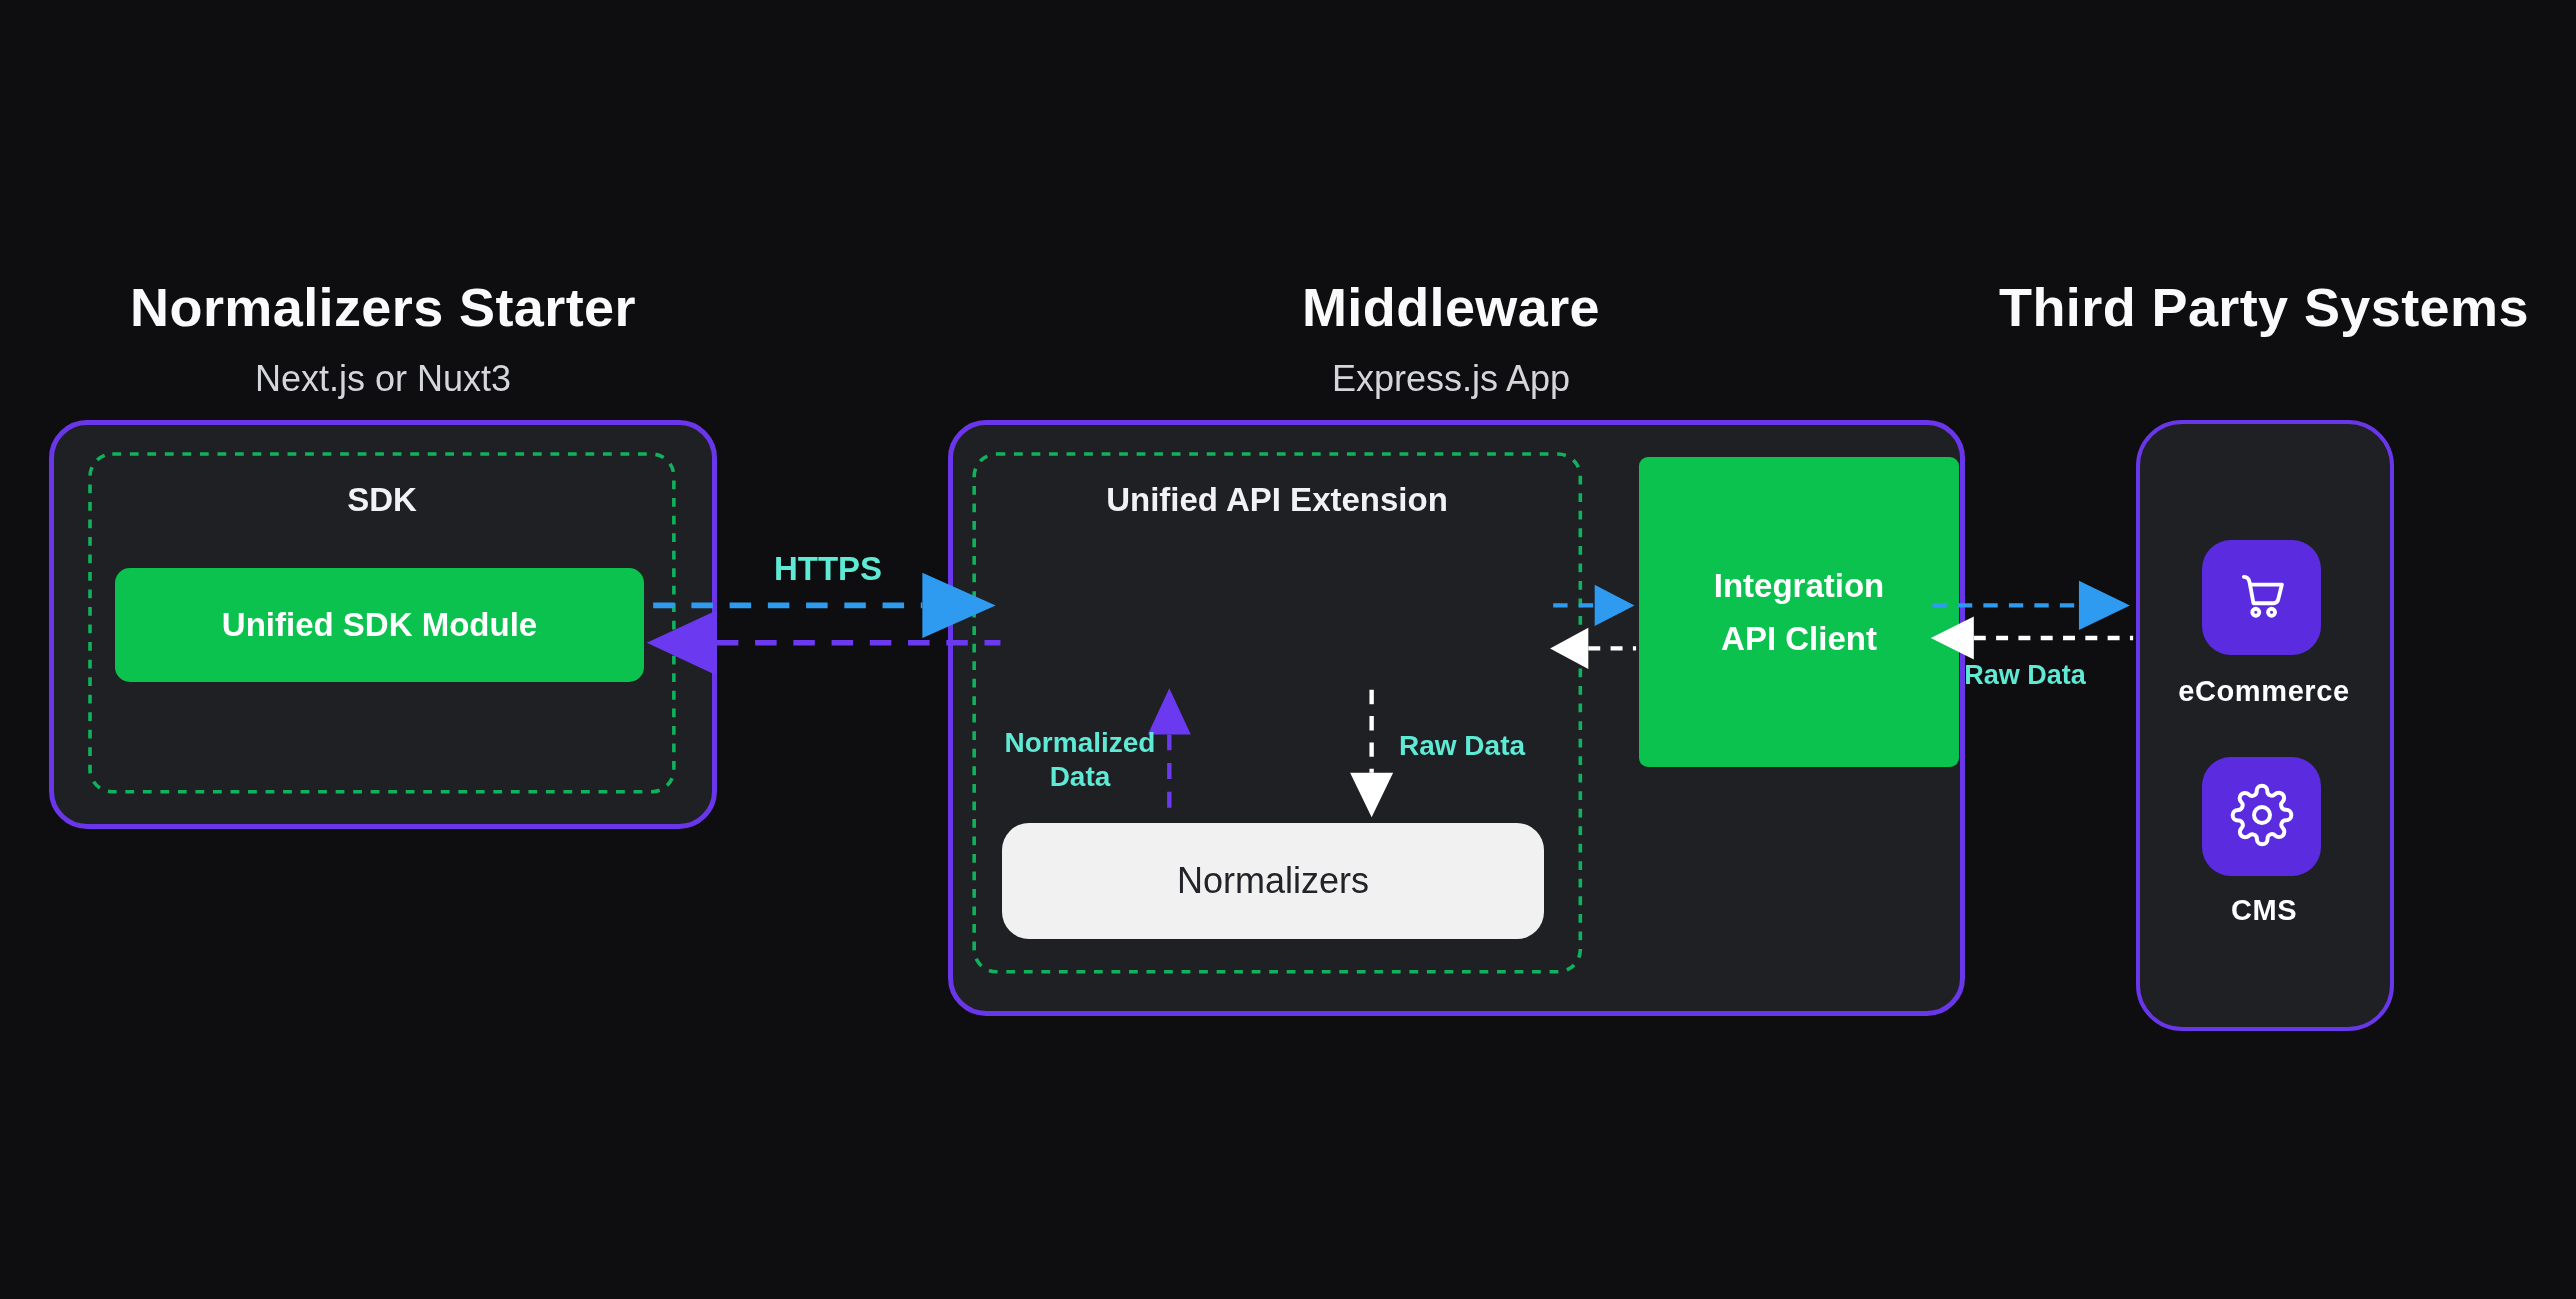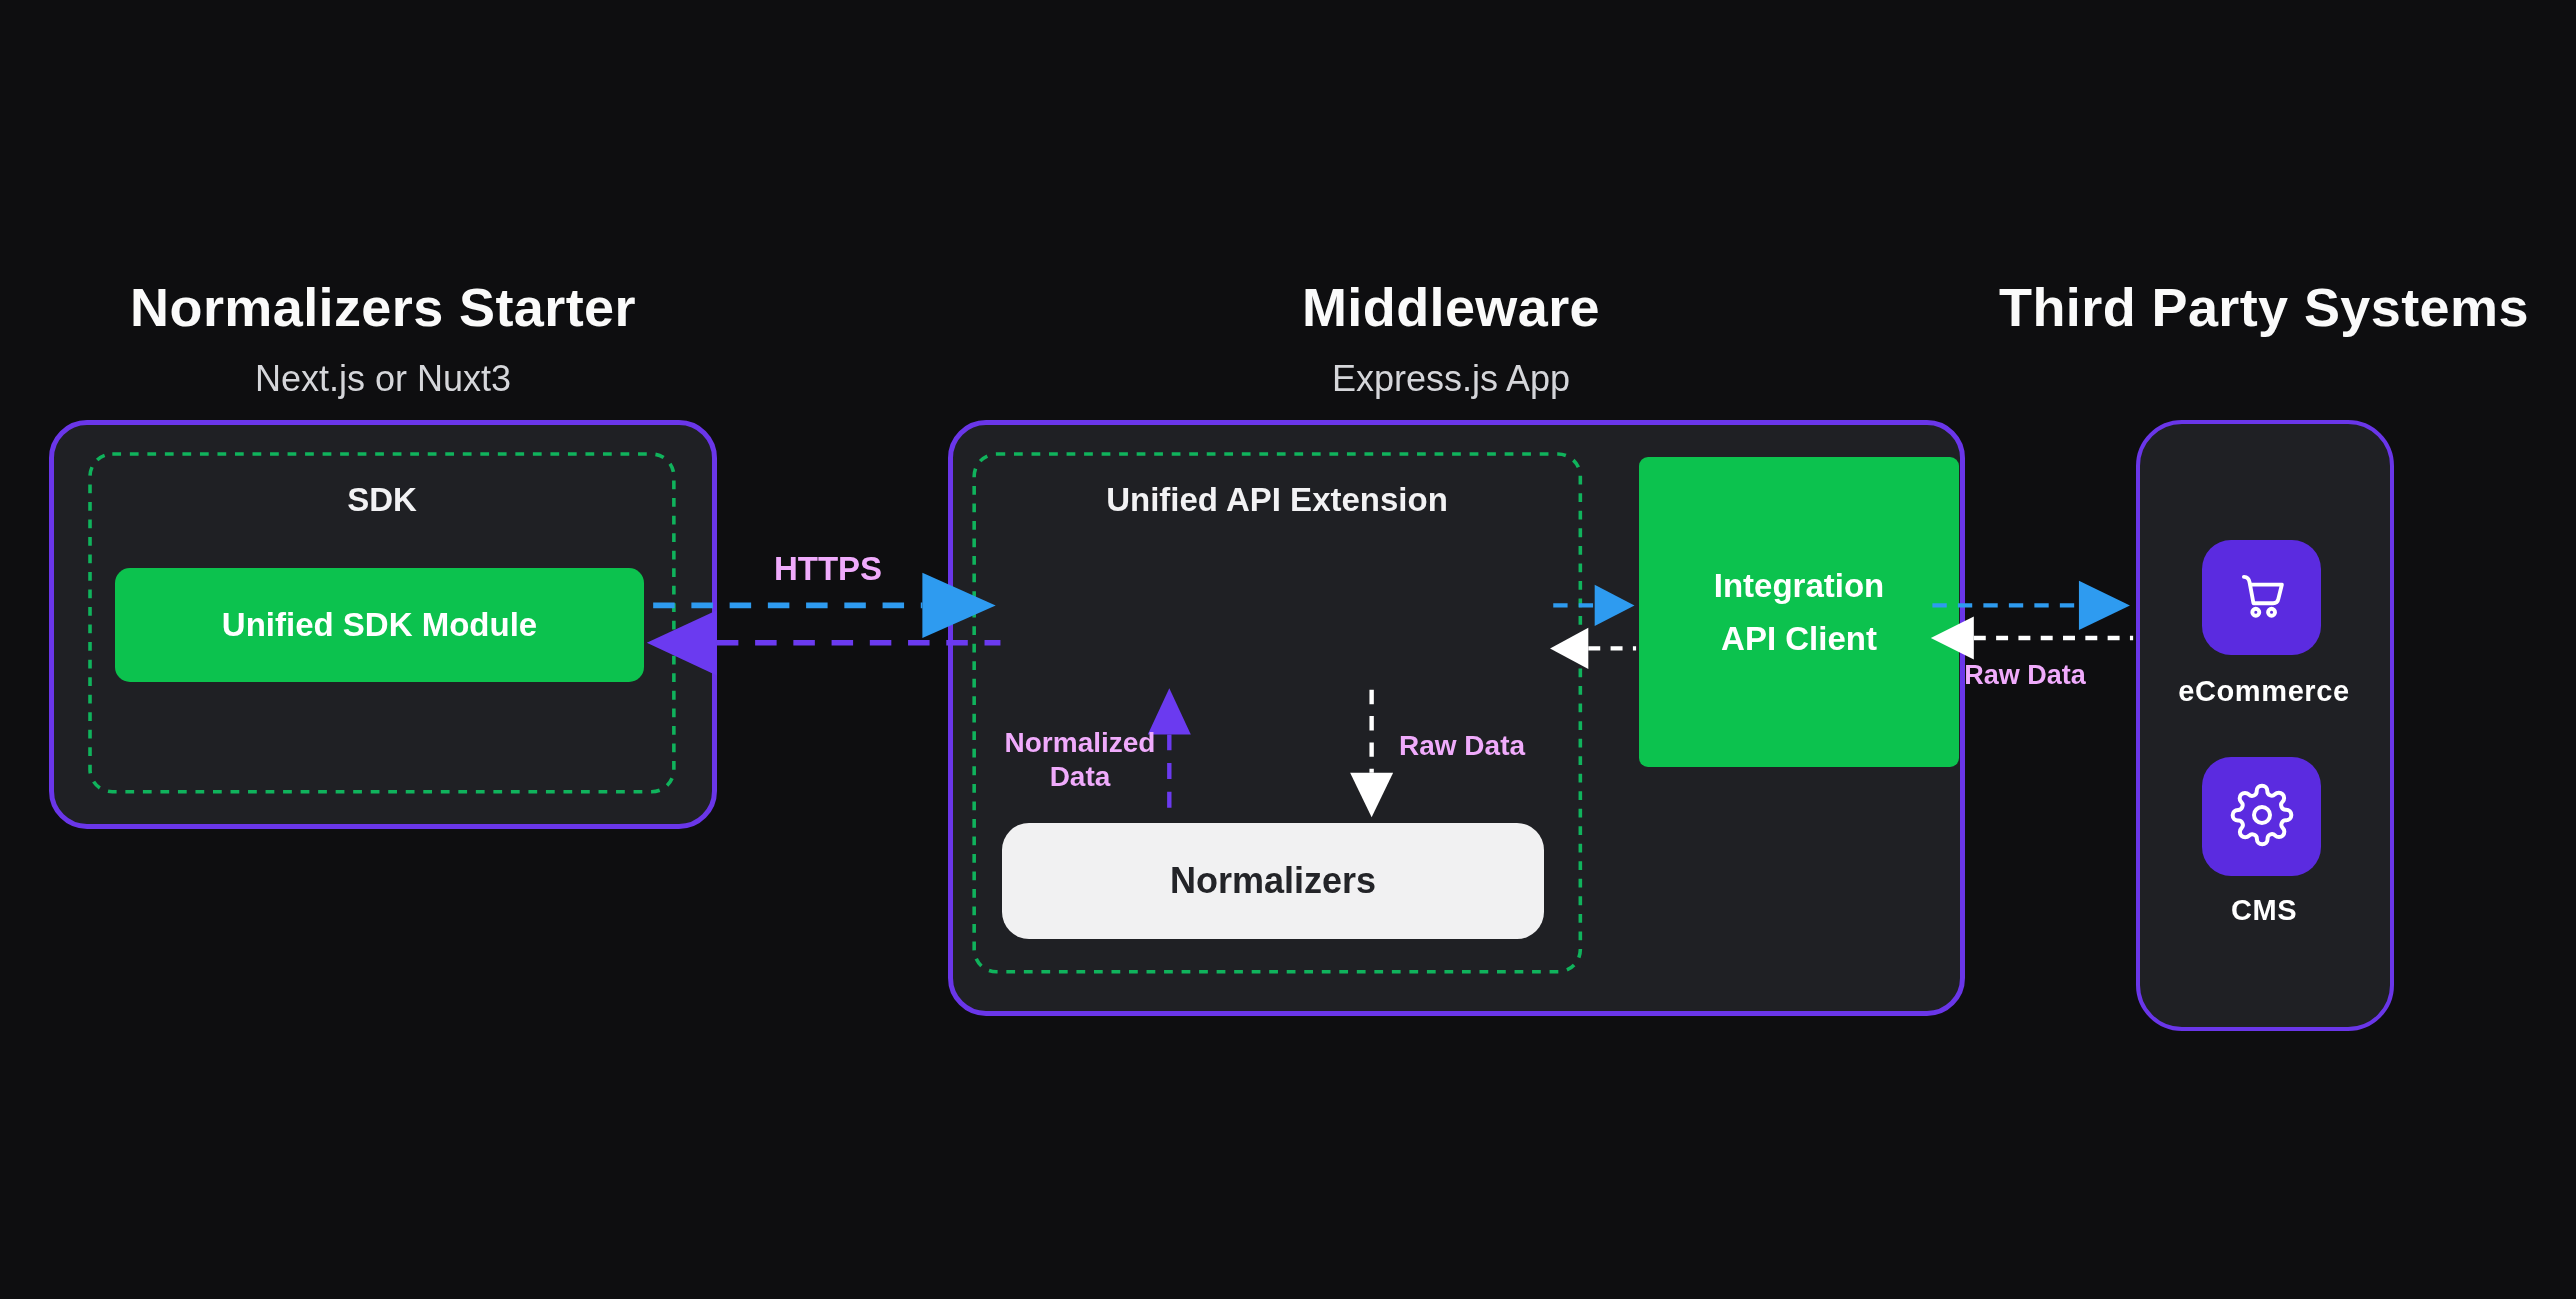--- a/index.html
+++ b/index.html
@@ -35,24 +35,24 @@
     box-sizing:border-box;
     background:#0CC24E;border-radius:15px;
     display:flex;align-items:center;justify-content:center;
     color:#FFFFFF;font-size:33px;font-weight:600;
     text-align:center;line-height:1.55;
   }
   .light-btn{
     box-sizing:border-box;
     background:#F1F1F2;border-radius:27px;
     display:flex;align-items:center;justify-content:center;
-    color:#232428;font-size:36px;font-weight:700;
+    color:#232428;font-size:36px;font-weight:400;
   }
   .arrow-label{
-    color:#f0abfc;font-size:28px;font-weight:600;white-space:nowrap;text-align:center;
+    color:#5eead4;font-size:28px;font-weight:600;white-space:nowrap;text-align:center;
   }
   .https-label{font-size:33px;font-weight:700;}
   .raw-outer{font-weight:700;font-size:27px;}
   .tile{
     box-sizing:border-box;
     background:#5B2BE0;border-radius:29px;
     display:flex;align-items:center;justify-content:center;
   }
   .tile-label{
     color:#FFFFFF;font-size:29px;font-weight:600;letter-spacing:0.6px;white-space:nowrap;

